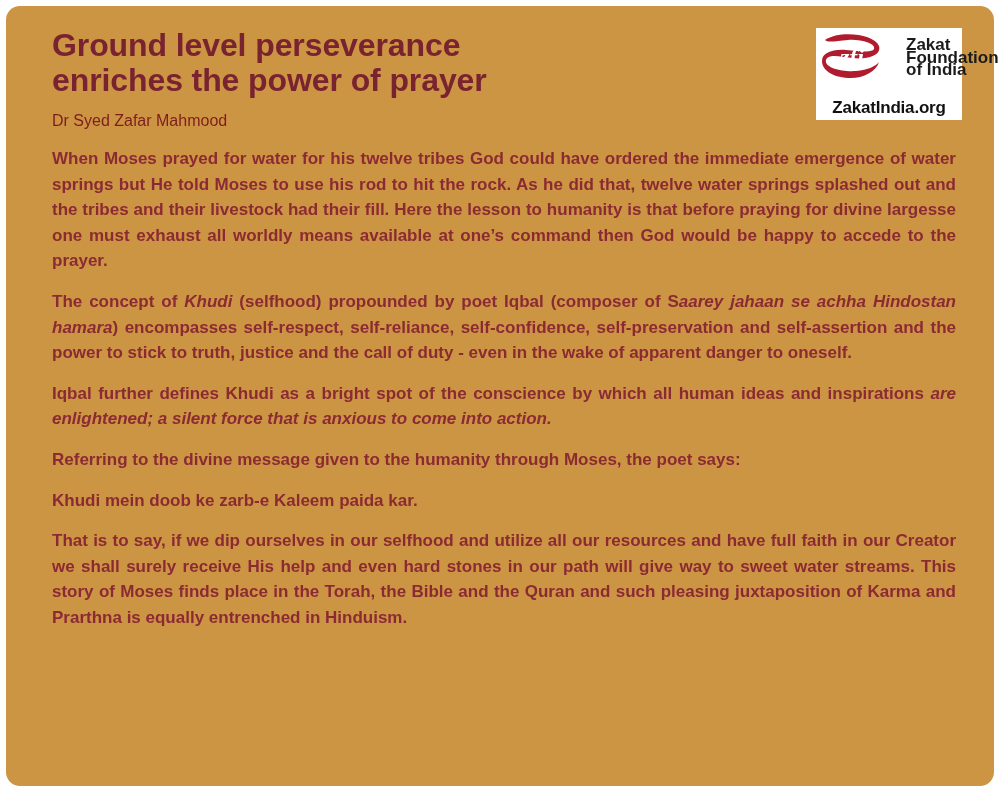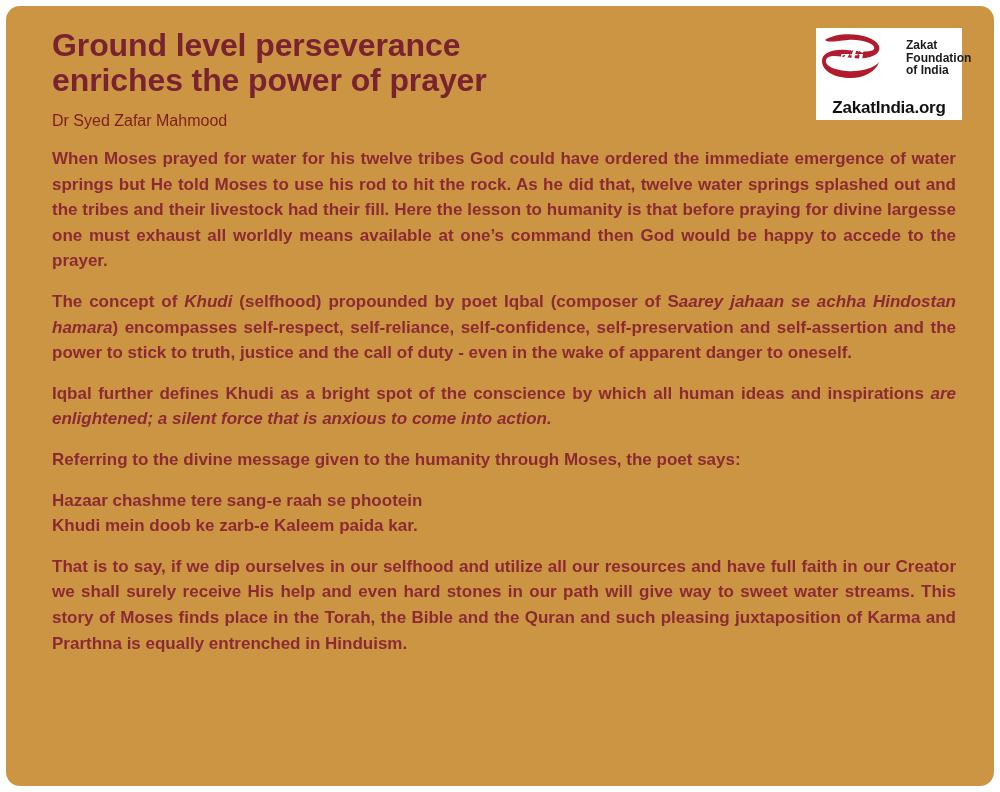--- a/index.html
+++ b/index.html
@@ -57,21 +57,21 @@
     flex: 0 0 auto;
   }
   .logo-mark .swoosh {
     position: absolute;
     left: 0;
     top: 2px;
     width: 60px;
     height: 46px;
   }
   .logo-words {
-    font-size: 12px;
+    font-size: 17px;
     font-weight: bold;
     color: #1b1b1b;
     line-height: 12.5px;
     text-align: left;
     padding-left: 2px;
   }
   .logo-url {
     font-size: 17px;
     font-weight: bold;
     color: #111111;
@@ -162,21 +162,20 @@
 
       <p class="para">
         <span>Iqbal further defines Khudi as a bright spot of the conscience by which all human ideas and inspirations </span><span class="italic">are enlightened; a silent force that is anxious to come into action.</span>
       </p>
 
       <p class="para">
         <span>Referring to the divine message given to the humanity through Moses, the poet says:</span>
       </p>
 
       <p class="para couplet">
-        <span class="nowrap-line">Hazaar chashme tere sang-e raah se phootein</span>
         <span class="nowrap-line">Khudi mein doob ke  zarb-e Kaleem paida kar.</span>
       </p>
 
       <p class="para">
         <span>That is to say, if we dip ourselves in our selfhood and utilize all our resources and have full faith in our Creator we shall surely receive His help and even hard stones in our path will give way to sweet water streams. This story of Moses finds place in the Torah, the Bible and the Quran and such pleasing juxtaposition of Karma and Prarthna is equally entrenched in Hinduism.</span>
       </p>
 
     </div>
   </div>
 </div>

